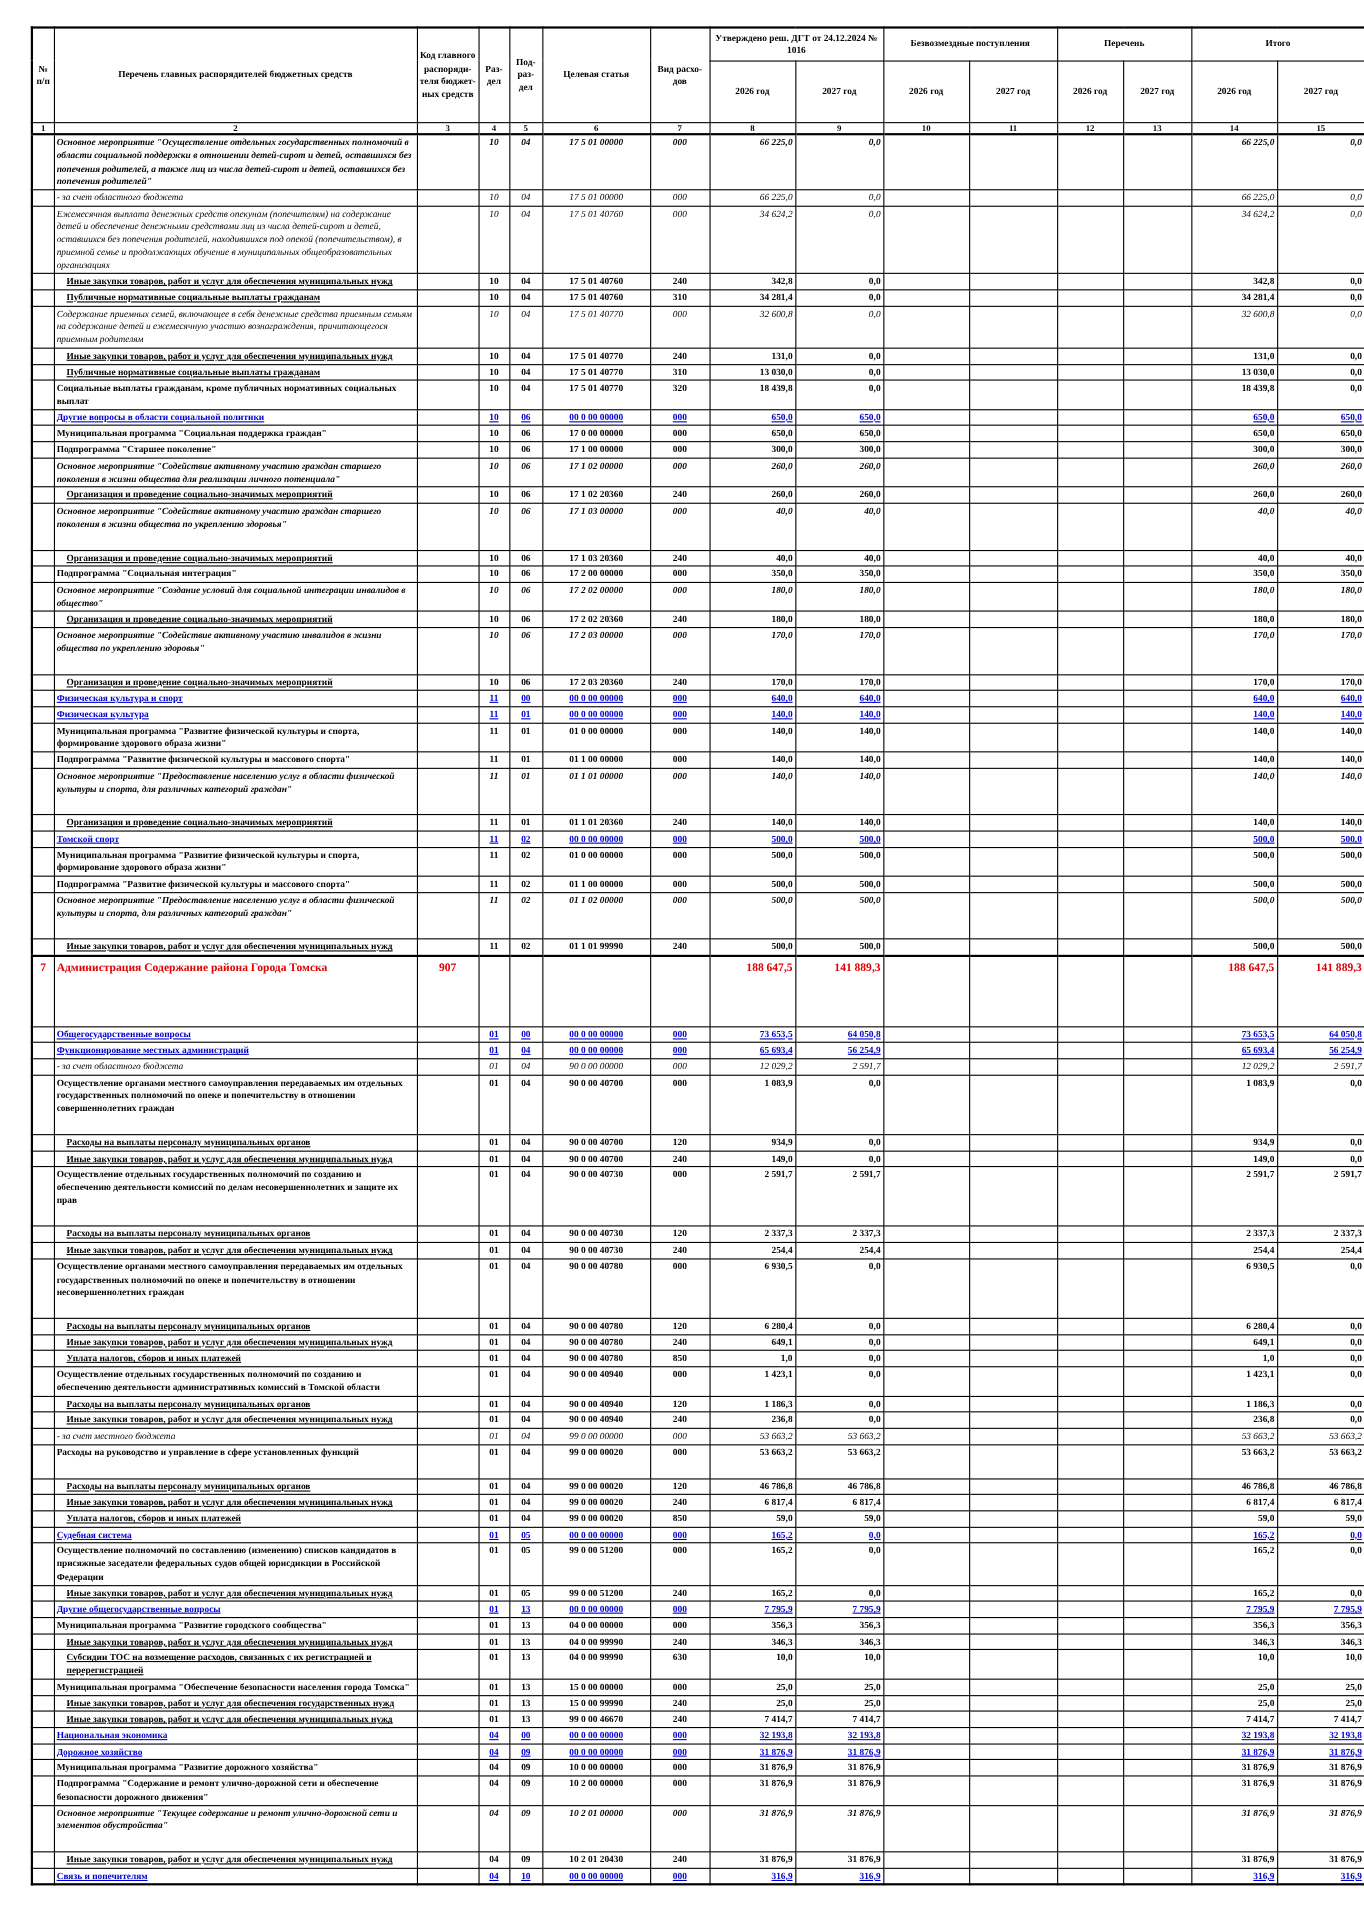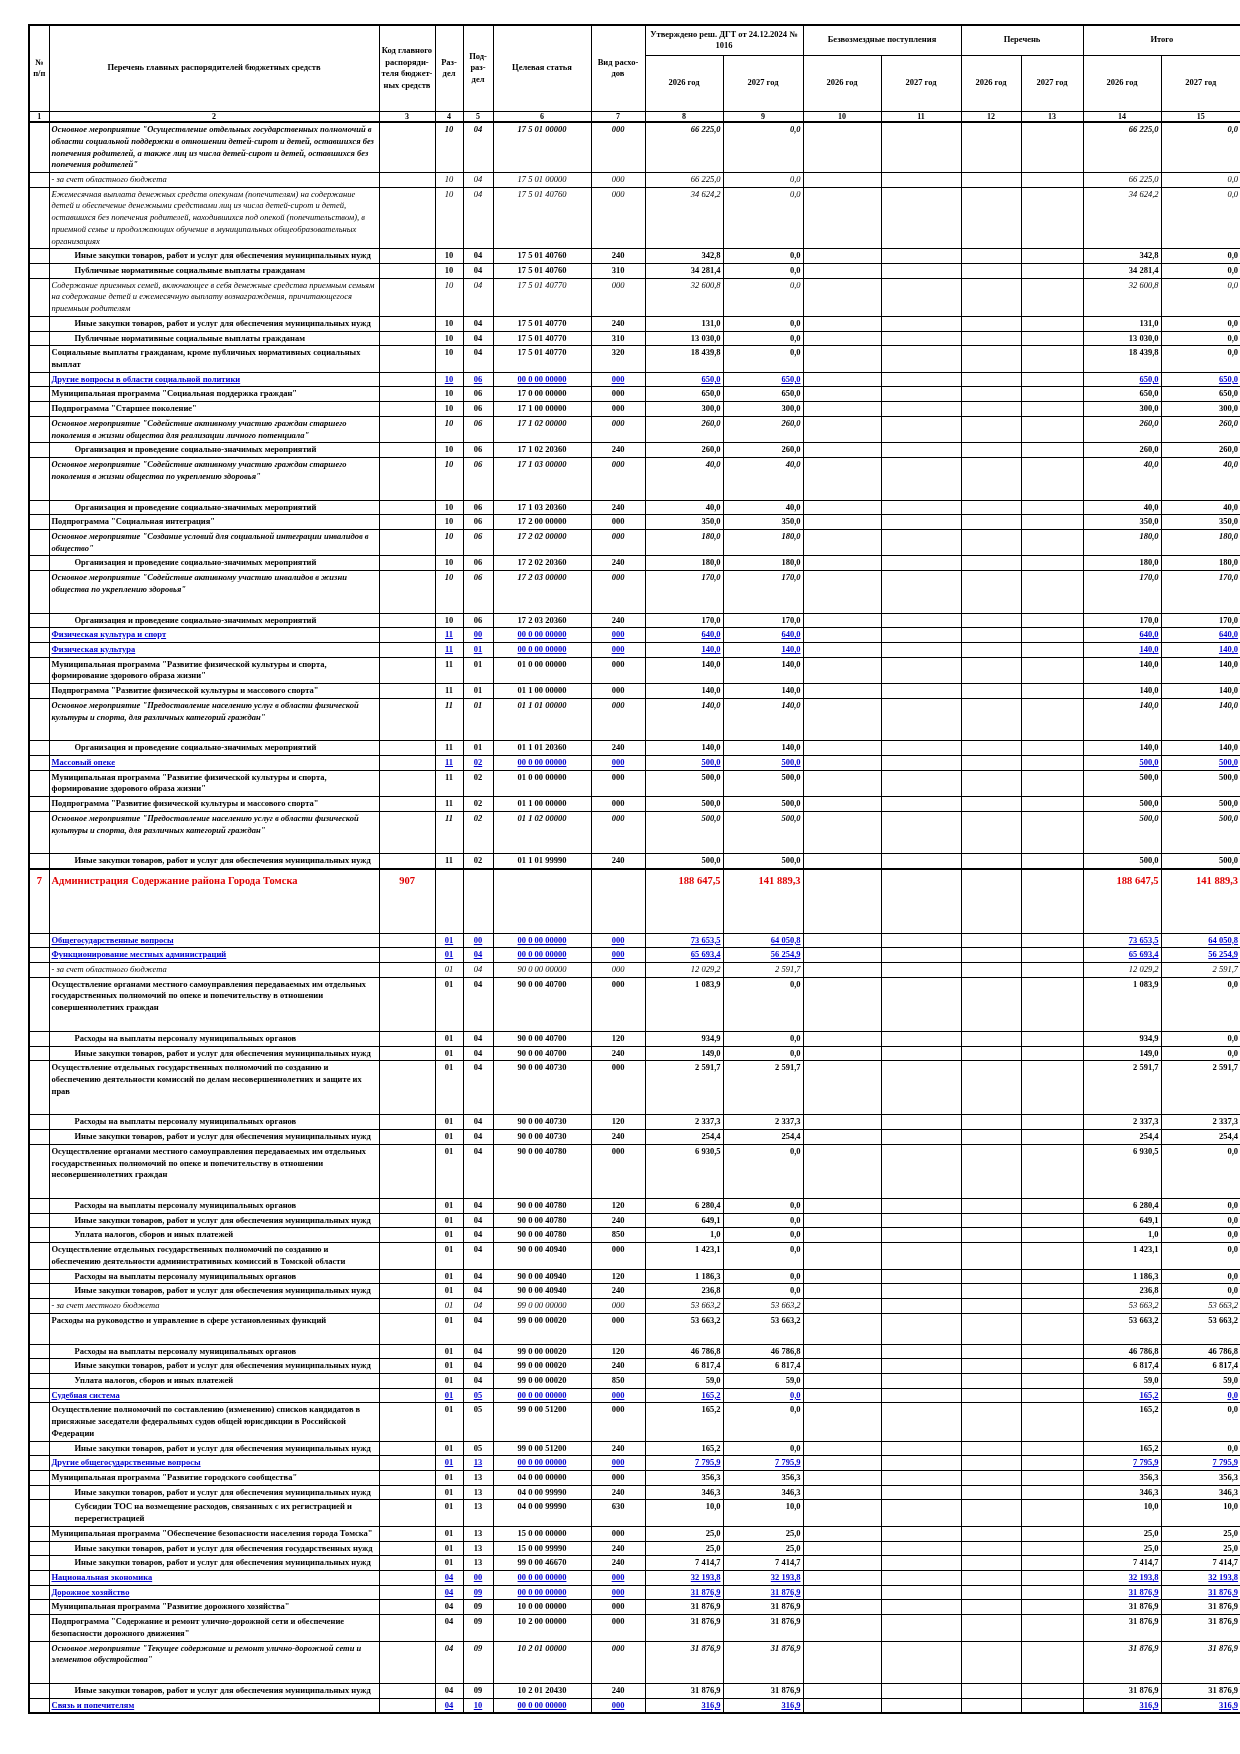--- a/index.html
+++ b/index.html
@@ -27,21 +27,21 @@
   tr.hdr2 th{height:56px;}
   tr.nums td{
     text-align:center;font-size:8px;padding:0 1px;line-height:1.2;
     border-bottom:2px solid #000;
   }
   
   td.c1{text-align:center;}
   td.c2{text-align:left;}
   td.c3,td.c4,td.c5,td.c6,td.c7{text-align:center;}
   td.c8,td.c9,td.c10,td.c11,td.c12,td.c13,td.c14,td.c15{text-align:right;}
-  td.ind{padding-left:25px;}
+  td.ind{padding-left:11px;text-decoration:underline;}
   
   tr.i td{font-style:italic;font-weight:normal;}
   tr.bi td{font-style:italic;font-weight:bold;}
   tr.blue td{color:var(--blue);text-decoration:underline;border-top:1.6px solid #000;}
   tr.red td{
     color:var(--red);font-size:10.5px;line-height:1.3;
     border-top:2px solid #000;border-bottom:1.6px solid #000;
     height:64px;padding-top:4px;
   }
   tr.pad td{padding-bottom:17px;}
@@ -191,21 +191,21 @@
           <td class="c9">0,0</td>
           <td class="c10"></td>
           <td class="c11"></td>
           <td class="c12"></td>
           <td class="c13"></td>
           <td class="c14">34 281,4</td>
           <td class="c15">0,0</td>
         </tr>
         <tr class="i">
           <td class="c1"></td>
-          <td class="c2">Содержание приемных семей, включающее в себя денежные средства приемным семьям на содержание детей и ежемесячную выплату вознаграждения, причитающегося приемным родителям</td>
+          <td class="c2">Содержание приемных семей, включающее в себя денежные средства приемным семьям на содержание детей и ежемесячную участию вознаграждения, причитающегося приемным родителям</td>
           <td class="c3"></td>
           <td class="c4">10</td>
           <td class="c5">04</td>
           <td class="c6">17 5 01 40770</td>
           <td class="c7">000</td>
           <td class="c8">32 600,8</td>
           <td class="c9">0,0</td>
           <td class="c10"></td>
           <td class="c11"></td>
           <td class="c12"></td>
@@ -565,21 +565,21 @@
           <td class="c9">140,0</td>
           <td class="c10"></td>
           <td class="c11"></td>
           <td class="c12"></td>
           <td class="c13"></td>
           <td class="c14">140,0</td>
           <td class="c15">140,0</td>
         </tr>
         <tr class="blue">
           <td class="c1"></td>
-          <td class="c2">Массовый опеке</td>
+          <td class="c2">Томской спорт</td>
           <td class="c3"></td>
           <td class="c4">11</td>
           <td class="c5">02</td>
           <td class="c6">00 0 00 00000</td>
           <td class="c7">000</td>
           <td class="c8">500,0</td>
           <td class="c9">500,0</td>
           <td class="c10"></td>
           <td class="c11"></td>
           <td class="c12"></td>

